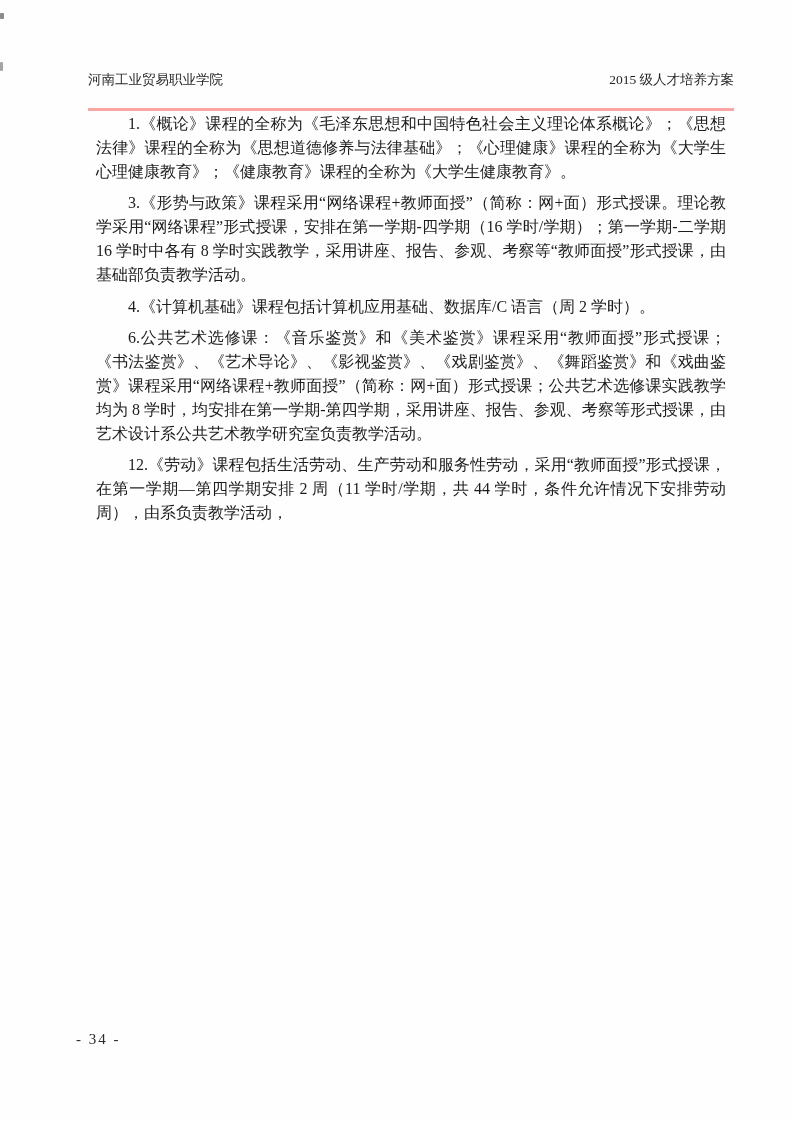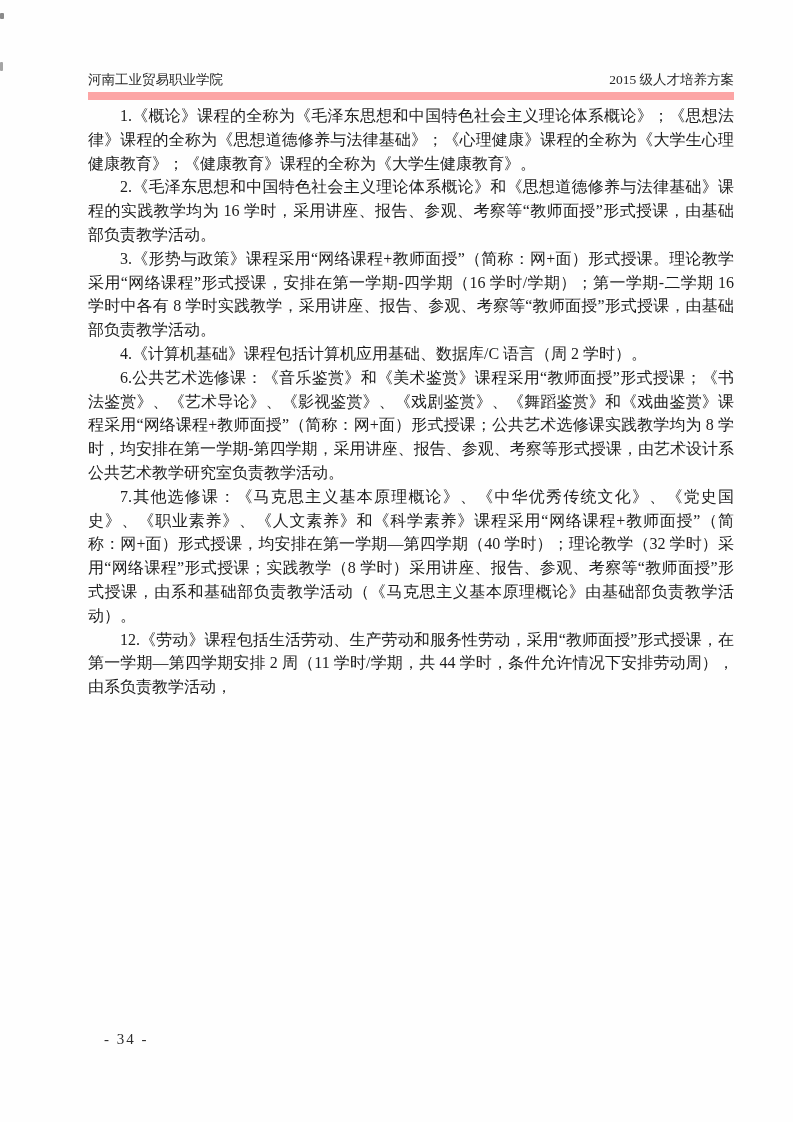--- a/index.html
+++ b/index.html
@@ -20,43 +20,43 @@
   .header {
     position: absolute;
     left: 88px;
     top: 71px;
     width: 646px;
     display: flex;
     justify-content: space-between;
     align-items: flex-end;
     font-size: 13.5px;
     line-height: 17px;
-    padding-bottom: 4px;
-    border-bottom: 8px solid #fca5a5;
+    padding-bottom: 20px;
+    border-bottom: 3px solid #fca5a5;
     color: #242424;
   }
   .content {
     position: absolute;
     left: 88px;
     top: 104px;
     width: 646px;
     font-size: 16px;
     line-height: 23.8px;
     text-align: justify;
     text-justify: inter-ideograph;
     color: #1c1c1c;
   }
   .content p {
-    margin: 0;
+    margin: 8px;
     padding: 0;
     text-indent: 2em;
   }
   .footer {
     position: absolute;
-    left: 104px;
+    left: 76px;
     top: 1031px;
     font-size: 15px;
     letter-spacing: 2px;
     color: #2a2a2a;
   }
 </style>
 </head>
 <body>
 
 <div class="page">
@@ -64,23 +64,21 @@
   <div class="scan-artifact a1"></div>
   <div class="scan-artifact a2"></div>
 
   <div class="header">
     <span>河南工业贸易职业学院</span>
     <span>2015 级人才培养方案</span>
   </div>
 
   <div class="content">
     <p>1.《概论》课程的全称为《毛泽东思想和中国特色社会主义理论体系概论》；《思想法律》课程的全称为《思想道德修养与法律基础》；《心理健康》课程的全称为《大学生心理健康教育》；《健康教育》课程的全称为《大学生健康教育》。</p>
-    <p>2.《毛泽东思想和中国特色社会主义理论体系概论》和《思想道德修养与法律基础》课程的实践教学均为 16 学时，采用讲座、报告、参观、考察等“教师面授”形式授课，由基础部负责教学活动。</p>
     <p>3.《形势与政策》课程采用“网络课程+教师面授”（简称：网+面）形式授课。理论教学采用“网络课程”形式授课，安排在第一学期-四学期（16 学时/学期）；第一学期-二学期 16 学时中各有 8 学时实践教学，采用讲座、报告、参观、考察等“教师面授”形式授课，由基础部负责教学活动。</p>
     <p>4.《计算机基础》课程包括计算机应用基础、数据库/C 语言（周 2 学时）。</p>
     <p>6.公共艺术选修课：《音乐鉴赏》和《美术鉴赏》课程采用“教师面授”形式授课；《书法鉴赏》、《艺术导论》、《影视鉴赏》、《戏剧鉴赏》、《舞蹈鉴赏》和《戏曲鉴赏》课程采用“网络课程+教师面授”（简称：网+面）形式授课；公共艺术选修课实践教学均为 8 学时，均安排在第一学期-第四学期，采用讲座、报告、参观、考察等形式授课，由艺术设计系公共艺术教学研究室负责教学活动。</p>
-    <p>7.其他选修课：《马克思主义基本原理概论》、《中华优秀传统文化》、《党史国史》、《职业素养》、《人文素养》和《科学素养》课程采用“网络课程+教师面授”（简称：网+面）形式授课，均安排在第一学期—第四学期（40 学时）；理论教学（32 学时）采用“网络课程”形式授课；实践教学（8 学时）采用讲座、报告、参观、考察等“教师面授”形式授课，由系和基础部负责教学活动（《马克思主义基本原理概论》由基础部负责教学活动）。</p>
     <p>12.《劳动》课程包括生活劳动、生产劳动和服务性劳动，采用“教师面授”形式授课，在第一学期—第四学期安排 2 周（11 学时/学期，共 44 学时，条件允许情况下安排劳动周），由系负责教学活动，</p>
   </div>
 
   <div class="footer">- 34 -</div>
 
 </div>
 
 </body></html>

